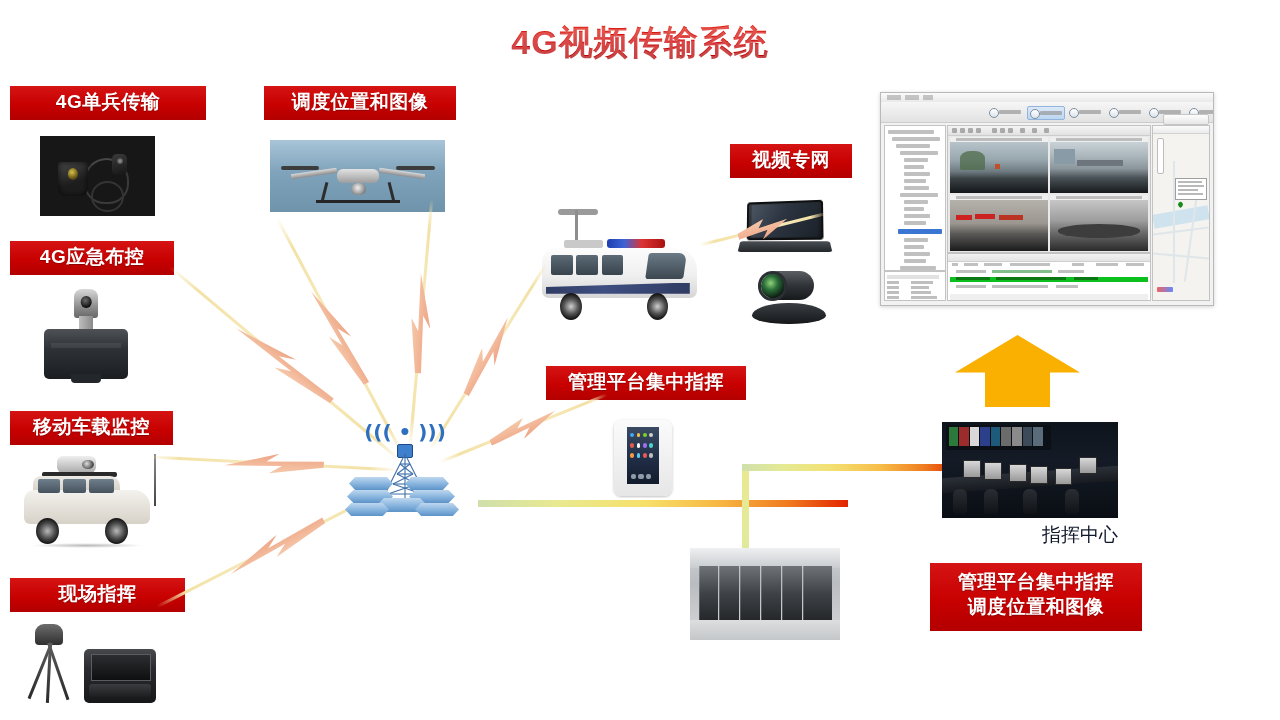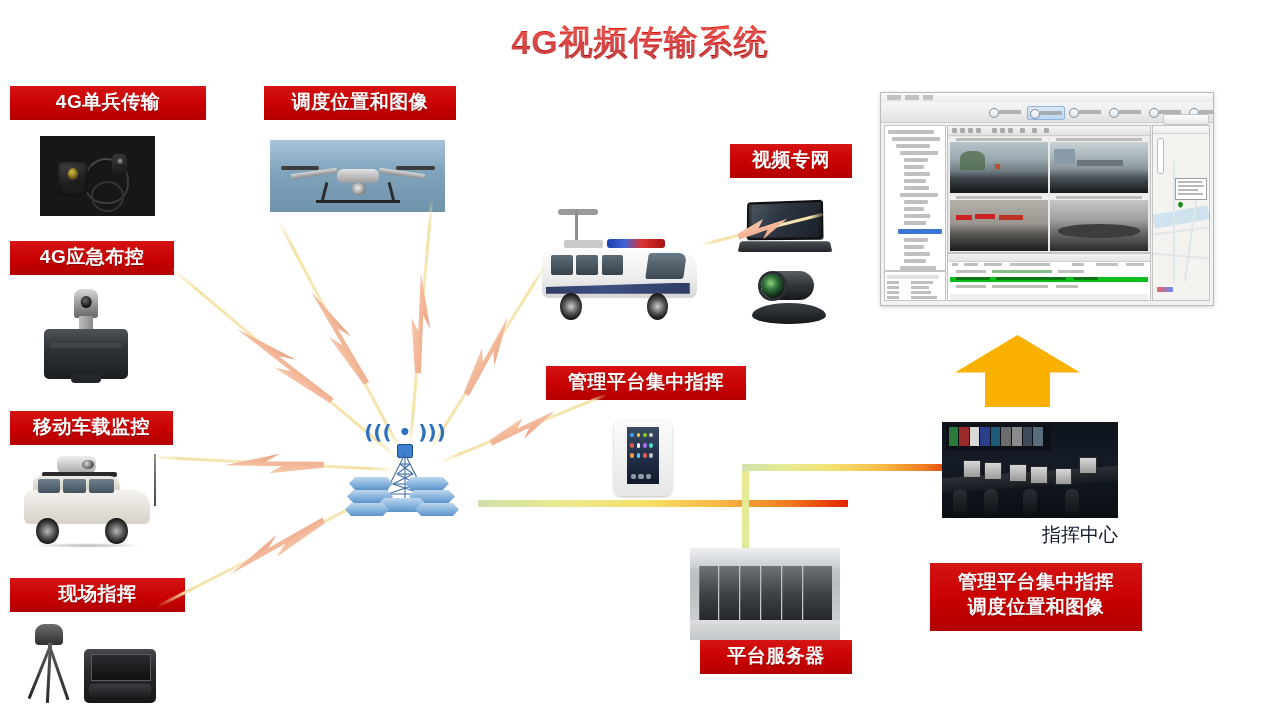--- a/index.html
+++ b/index.html
@@ -750,21 +750,20 @@
     <div class="ceiling"></div>
     <div class="rack" style="left:6%;  width:12%;"></div>
     <div class="rack" style="left:19%; width:13%;"></div>
     <div class="rack" style="left:33%; width:13%;"></div>
     <div class="rack" style="left:47%; width:13%;"></div>
     <div class="rack" style="left:61%; width:13%;"></div>
     <div class="rack" style="left:75%; width:19%;"></div>
     <div class="floor"></div>
   </div>
 
-  <div class="tag" style="left:700px; top:640px; width:152px; height:34px;">平台服务器</div>
 
   <div class="bigarrow" style="left:955px; top:335px; width:125px; height:72px;"></div>
 
   <div class="pic ccroom" style="left:942px; top:422px; width:176px; height:96px;">
     <div class="videowall">
       <div class="vw" style="left:3%;  background:#2b7a3b;"></div>
       <div class="vw" style="left:13%; background:#9c2b2b;"></div>
       <div class="vw" style="left:23%; background:#d8d8d8;"></div>
       <div class="vw" style="left:33%; background:#2b3f8a;"></div>
       <div class="vw" style="left:43%; background:#1e5b7a;"></div>

